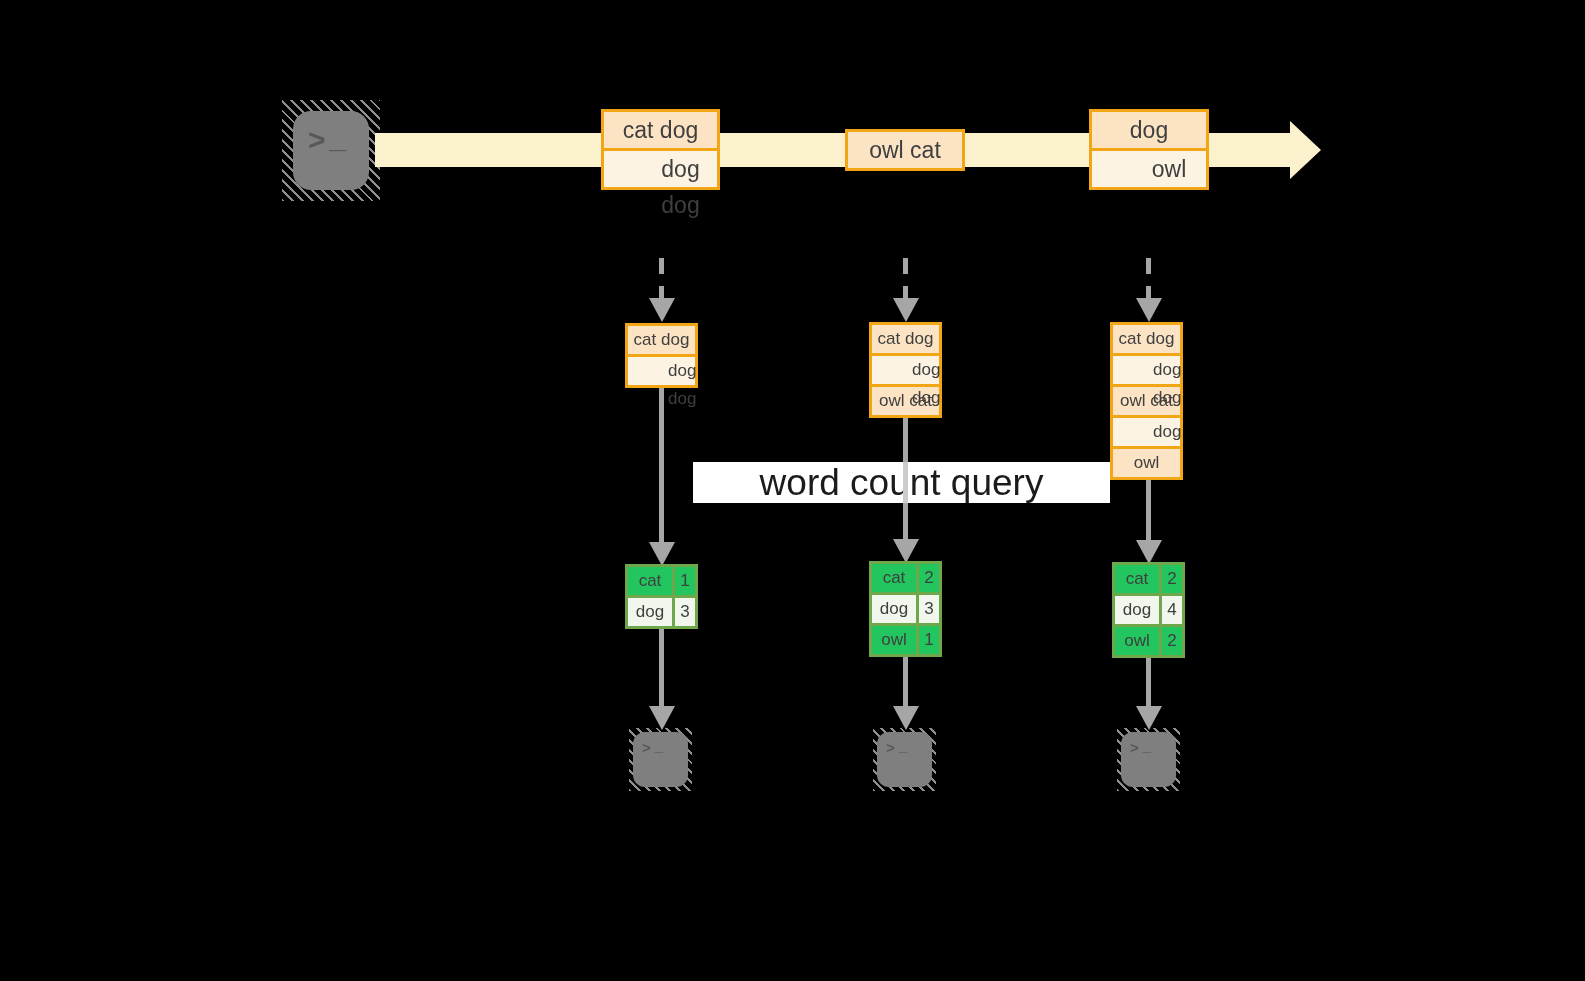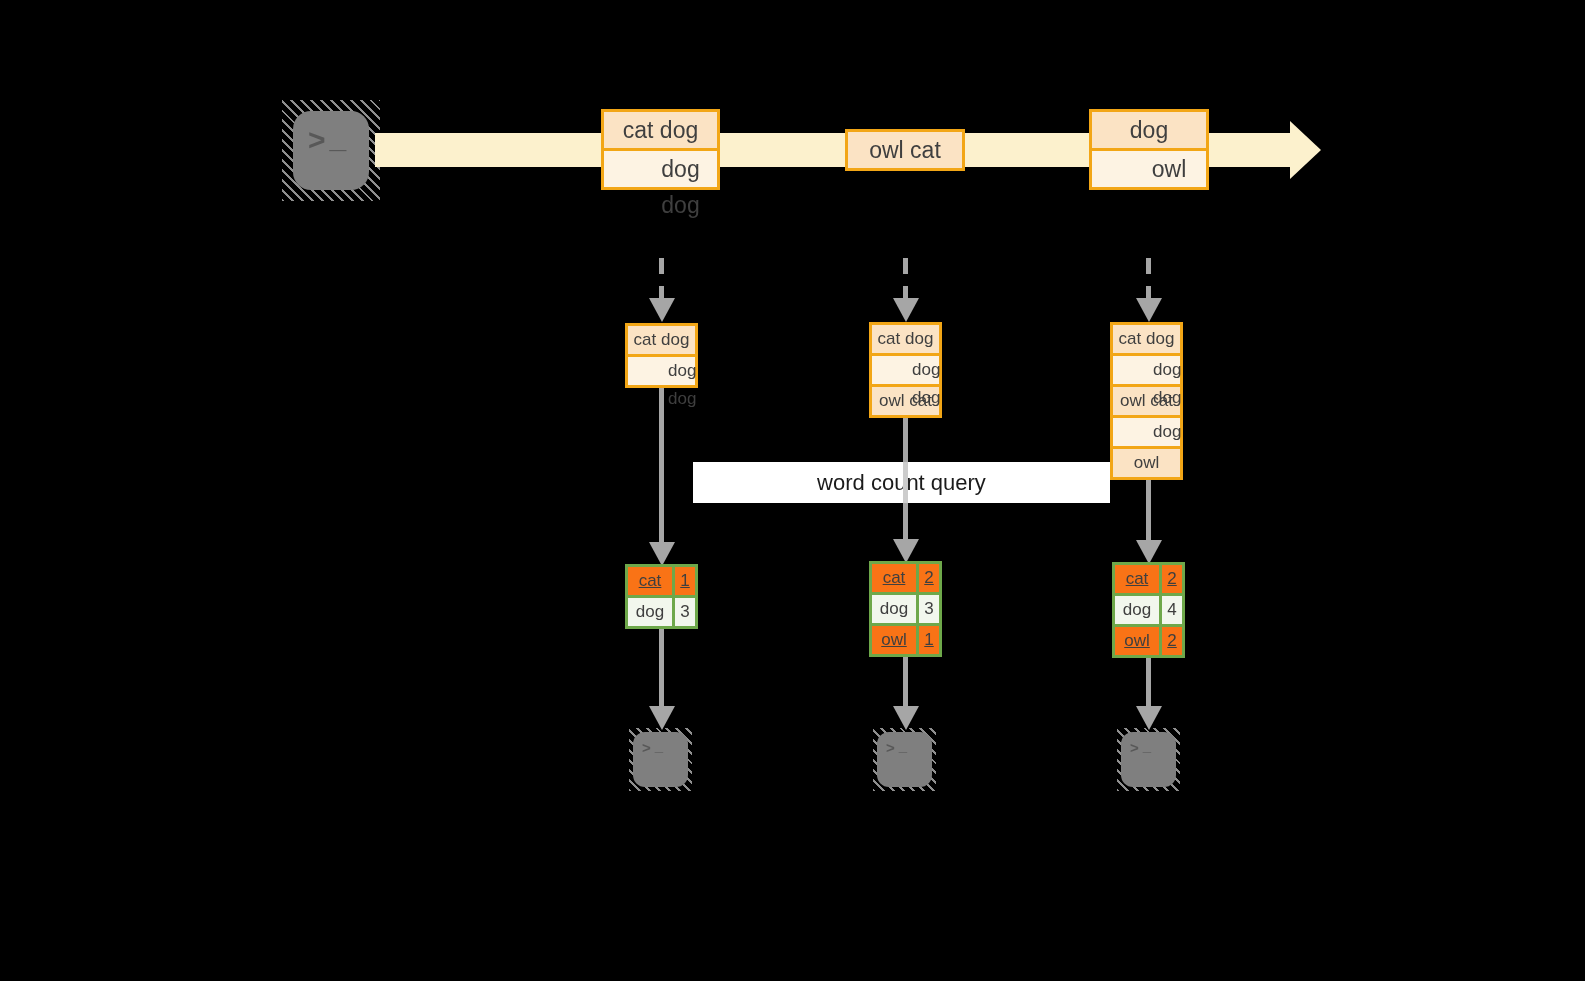--- a/index.html
+++ b/index.html
@@ -26,30 +26,30 @@
   .peach{background:#FBE3C4;}
   .cream{background:#FDF3E3;padding-left:40px;}
 
   
   .dash-line{width:5px;background:repeating-linear-gradient(to bottom,#A6A6A6 0 16px,rgba(0,0,0,0) 16px 28px);}
   .solid-line{width:5px;background:#A6A6A6;}
   .tri-down{width:0;height:0;border-left:13px solid transparent;border-right:13px solid transparent;border-top:24px solid #A6A6A6;}
 
   
   .banner{background:#ffffff;text-align:center;z-index:5;}
-  .banner-text{font-size:22px;line-height:41px;color:#1b1b1b;}
+  .banner-text{font-size:37px;line-height:41px;color:#1b1b1b;}
   .banner-line{background:#cccccc;z-index:6;}
 
   
   .gtable{border:3px solid #6EA84A;box-sizing:border-box;background:#6EA84A;}
   .grow{display:flex;height:28px;}
   .grow + .grow{margin-top:3px;}
   .gword{width:44px;text-align:center;font-size:17px;line-height:28px;}
   .gnum{flex:1;margin-left:3px;text-align:center;font-size:17px;line-height:28px;}
-  .glight{background:#f97316;text-decoration:underline;}
+  .glight{background:#22c55e;}
   .glighter{background:#F2F7ED;}
 
   .stack{z-index:7;}
 </style>
 </head>
 <body>
 
 <div class="canvas">
 
   <div class="abs hatch" style="left:282px;top:100px;width:98px;height:101px;">

